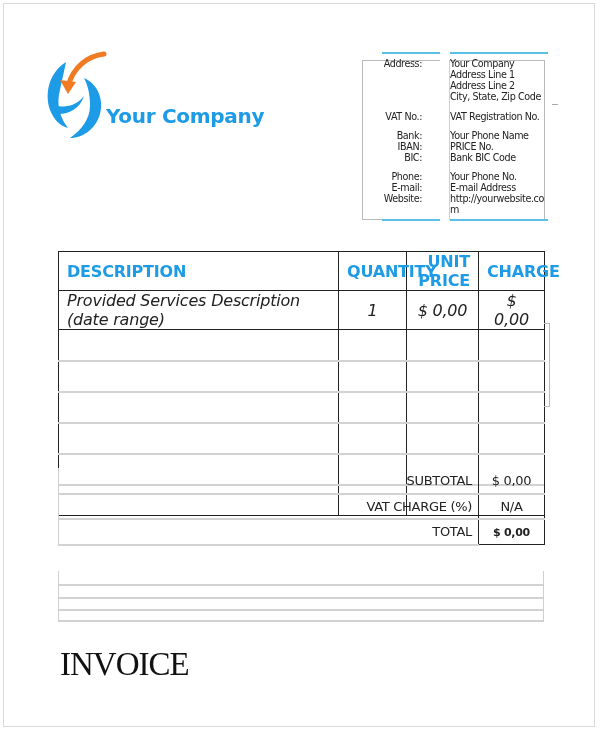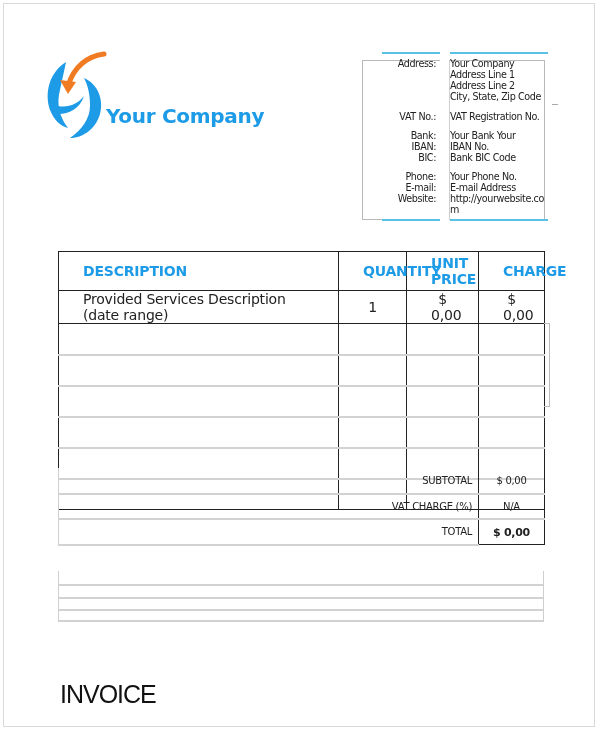--- a/index.html
+++ b/index.html
@@ -23,21 +23,21 @@
   .addr-left-box {
     position: absolute; left: 362px; top: 60px; width: 78px; height: 160px;
     border: 1px solid #b9b9b9; border-right: none; box-sizing: border-box;
   }
   .addr-right-box {
     position: absolute; left: 449px; top: 60px; width: 96px; height: 160px;
     border: 1px solid #b9b9b9; border-left: 1px solid #cfcfcf; box-sizing: border-box;
   }
   .blue-line { position: absolute; height: 2px; background: #5bc0e6; }
   .addr-labels {
-    position: absolute; left: 362px; top: 58px; width: 74px;
+    position: absolute; left: 348px; top: 58px; width: 74px;
     text-align: right; font-size: 9.6px; line-height: 11px; letter-spacing: -0.4px;
     font-family: "DejaVu Sans", sans-serif; color: #222;
   }
   .addr-values {
     position: absolute; left: 450px; top: 58px; width: 100px;
     text-align: left; font-size: 9.6px; line-height: 11px; letter-spacing: -0.4px;
     font-family: "DejaVu Sans", sans-serif; color: #222;
   }
   .addr-labels div, .addr-values div { white-space: nowrap; }
   .gap-s { height: 9px; }
@@ -47,60 +47,60 @@
     color: #222; display: block; white-space: normal; word-break: break-all; width: 95px;
   }
   .side-tick { position: absolute; left: 552px; top: 104px; width: 6px; height: 1px; background: #aaa; }
 
   
   .items-table {
     position: absolute; left: 58px; top: 251px; width: 486px;
     border-collapse: collapse; table-layout: fixed;
   }
   .items-table th, .items-table td {
-    font-size: 14px; padding: 0 24px; box-sizing: border-box; letter-spacing: -0.2px;
+    font-size: 16px; padding: 0 8px; box-sizing: border-box; letter-spacing: -0.2px;
   }
   .items-table th {
     color: #1e9be6; font-weight: bold; height: 39px;
     border: 1.5px solid #222; text-align: right;
   }
   .items-table th.desc { text-align: left; }
   .items-table td {
     height: 31px; border-left: 1.5px solid #222; border-right: 1.5px solid #222;
-    border-bottom: 2px solid #d2d2d2; color: #222;
+    border-bottom: 2px solid #d2d2d2; color: #222; font-style: italic;
   }
   .items-table tr.first td { border-bottom: 1.5px solid #222; }
   .items-table tr.last td { border-bottom: 1.5px solid #222; }
   .items-table td.c { text-align: center; }
 
   
   .totals-table {
     position: absolute; left: 58px; top: 468px; width: 486px;
     border-collapse: collapse; table-layout: fixed;
   }
   .totals-table td {
-    height: 25.6px; font-size: 10px; color: #222; box-sizing: border-box; letter-spacing: -0.3px;
+    height: 25.6px; font-size: 13px; color: #222; box-sizing: border-box; letter-spacing: -0.3px;
     border-bottom: 2px solid #d2d2d2;
   }
   .totals-table td.lbl { text-align: right; padding-right: 6px; border-left: 1px solid #cfcfcf; }
   .totals-table td.val { text-align: center; border-left: 1.5px solid #222; border-right: 1.5px solid #222; }
   .totals-table tr.total-row td { border-bottom: none; }
   .totals-table tr.total-row td.val { border: 1.5px solid #222; font-weight: bold; font-size: 11px; }
   .totals-table tr.sub-before-total td.val { border-bottom: 1.5px solid #222; }
 
   .extra-lines { position: absolute; left: 58px; top: 571px; width: 486px; height: 51px;
     border-left: 1px solid #cfcfcf; border-right: 1px solid #cfcfcf; box-sizing: border-box; }
   .extra-lines .ln { position: absolute; left: 0; right: 0; height: 2px; background: #d2d2d2; }
 
   .right-bracket { position: absolute; left: 544px; top: 323px; width: 5px; height: 82px;
     border: 1px solid #bcbcbc; border-left: none; }
 
   .invoice-title {
-    position: absolute; left: 60px; top: 680px; font-size: 25px;
-    font-family: Liberation Sans, sans-serif; color: #111; letter-spacing: -1px;
+    position: absolute; left: 60px; top: 646px; font-size: 33px;
+    font-family: Liberation Serif, serif; color: #111; letter-spacing: -1px;
   }
 </style>
 </head>
 <body>
 
 <div class="page-frame"></div>
 
 <svg class="logo" viewBox="0 0 70 92">
   <path d="M22 14 C 6 24, 0 44, 6 62 C 10 72, 16 78, 24 80 C 16 70, 12 56, 16 42 C 18 32, 20 24, 22 14 Z" fill="#1e9be6"></path>
   <path d="M40 30 C 54 36, 60 52, 56 66 C 52 80, 40 90, 26 90 C 38 82, 46 70, 46 58 C 46 46, 44 38, 40 30 Z" fill="#1e9be6"></path>
@@ -136,22 +136,22 @@
 </div>
 
 <div class="addr-values">
   <div>Your Company</div>
   <div>Address Line 1</div>
   <div>Address Line 2</div>
   <div>City, State, Zip Code</div>
   <div class="gap-s"></div>
   <div>VAT Registration No.</div>
   <div class="gap-m"></div>
-  <div>Your Bank Your</div>
-  <div>IBAN No.</div>
+  <div>Your Phone Name</div>
+  <div>PRICE No.</div>
   <div>Bank BIC Code</div>
   <div class="gap-m"></div>
   <div>Your Phone No.</div>
   <div>E-mail Address</div>
   <a class="website-link">http://yourwebsite.com</a>
 </div>
 
 <table class="items-table">
   <colgroup>
     <col style="width:280px">

